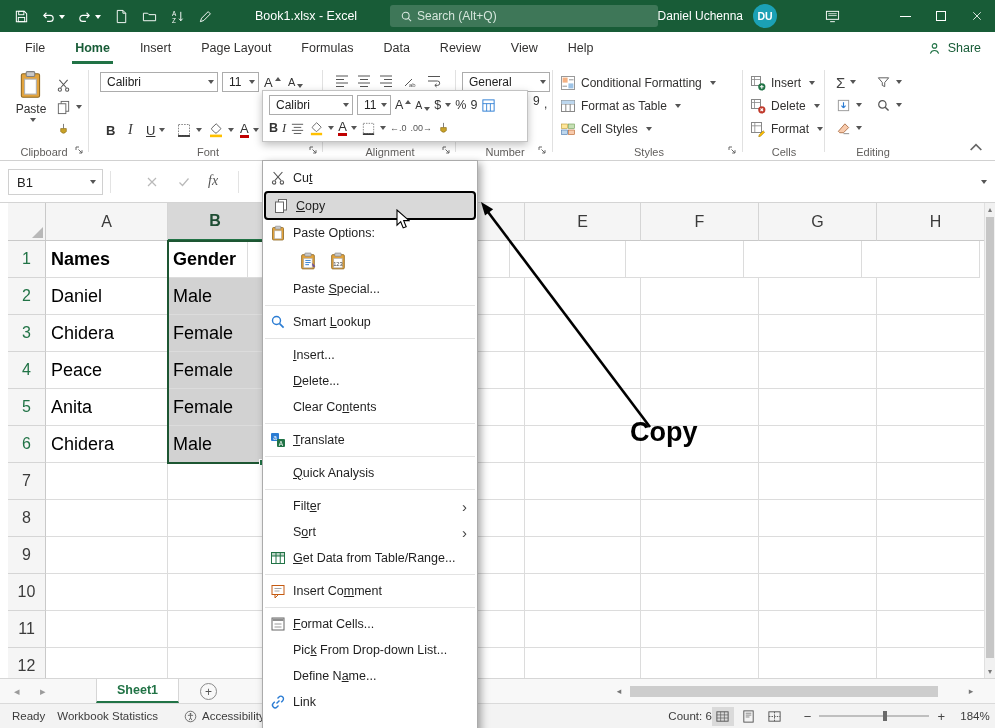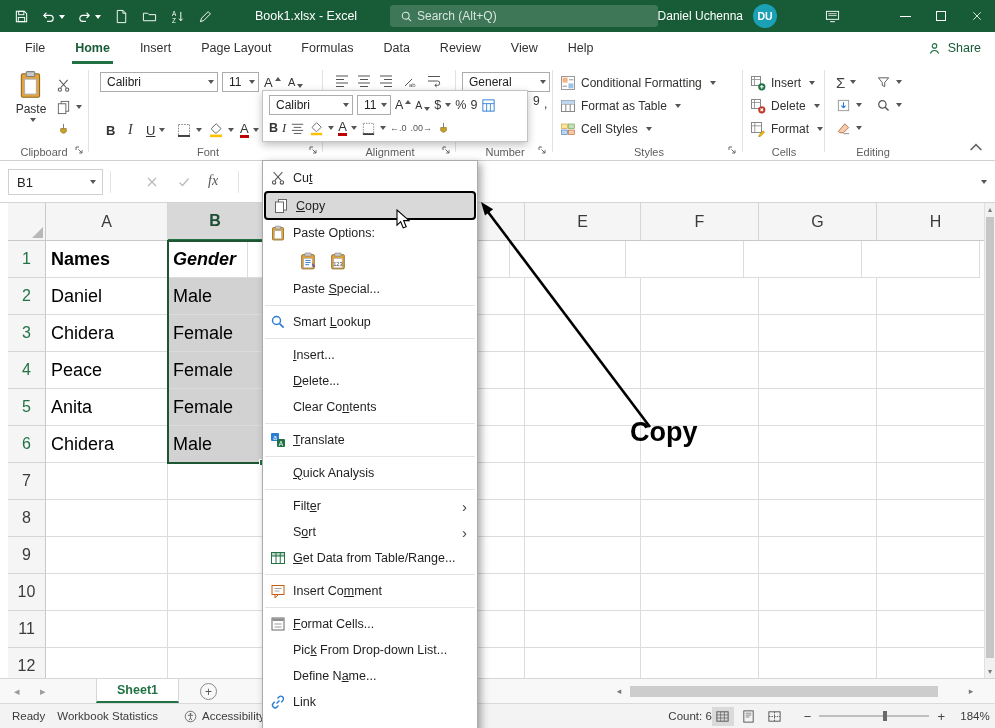--- a/index.html
+++ b/index.html
@@ -549,21 +549,21 @@
         <div class="colhdr" style="width: 150px;">D</div>
         <div class="colhdr" style="width: 116px;">E</div>
         <div class="colhdr" style="width: 118px;">F</div>
         <div class="colhdr" style="width: 118px;">G</div>
         <div class="colhdr" style="width: 118px;">H</div>
       </div>
     <div id="rows">
         <div class="grow">
           <div class="rowhdr selr">1</div>
           <div class="cell b" style="width: 122px;">Names</div>
-          <div class="cell b" style="width: 80px; font-style: italic;">Gender</div>
+          <div class="cell b" style="width: 80px;">Gender</div>
           <div class="cell" style="width: 112px;"></div>
           <div class="cell" style="width: 150px;"></div>
           <div class="cell" style="width: 116px;"></div>
           <div class="cell" style="width: 118px;"></div>
           <div class="cell" style="width: 118px;"></div>
           <div class="cell" style="width: 118px;"></div>
         </div>
         <div class="grow">
           <div class="rowhdr selr">2</div>
           <div class="cell" style="width: 122px;">Daniel</div>

